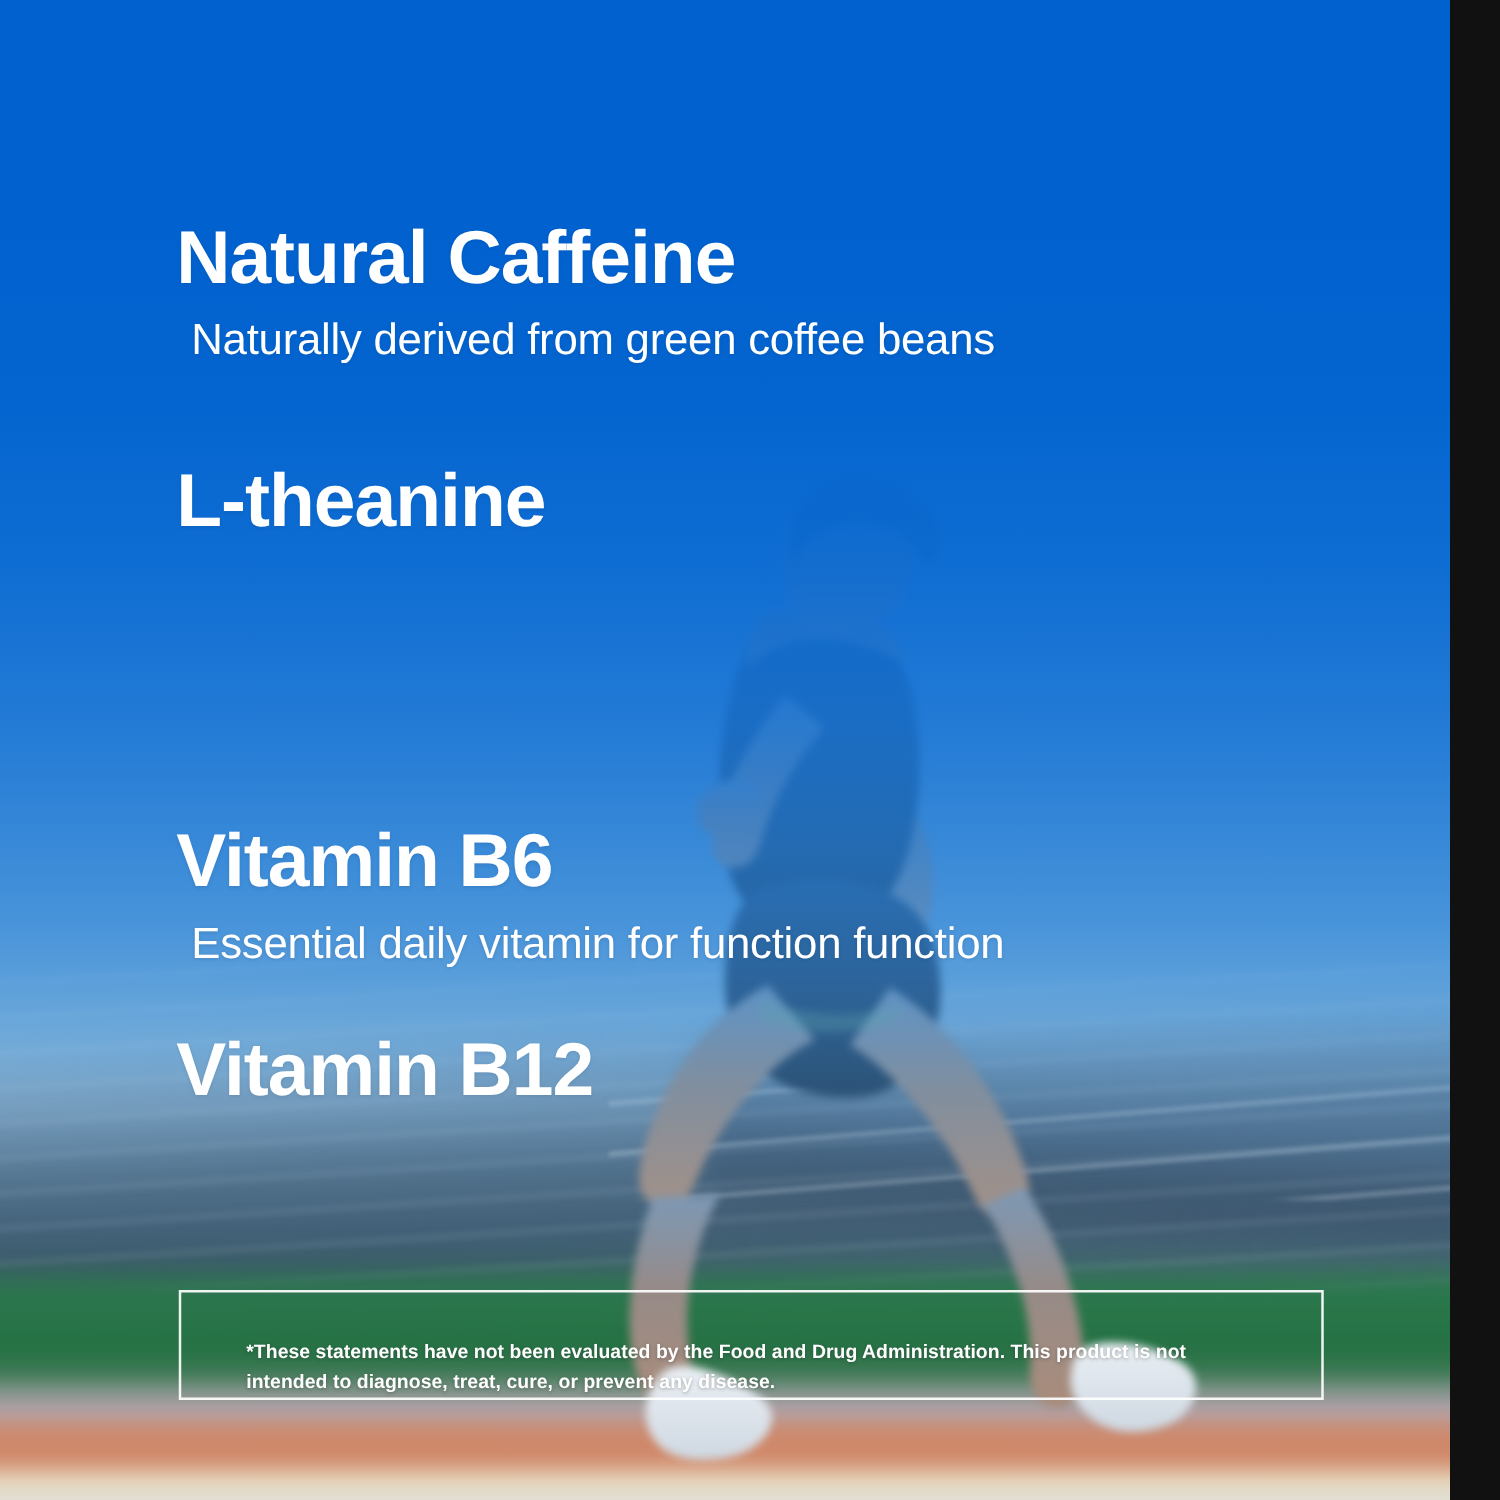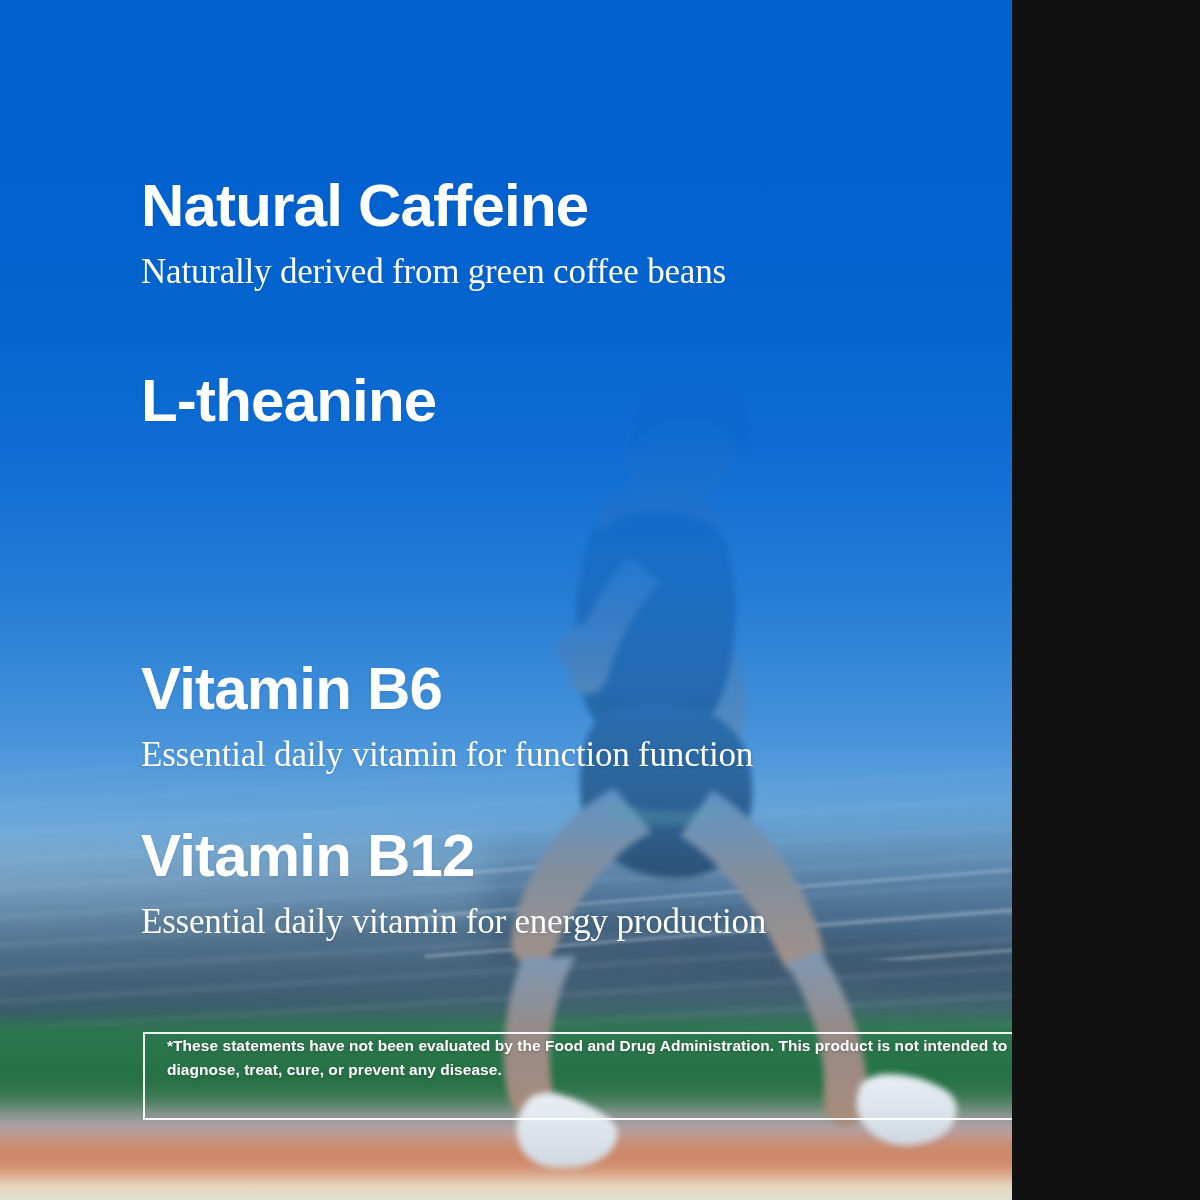--- a/index.html
+++ b/index.html
@@ -5,21 +5,21 @@
 <style>
   html, body {
     margin: 0;
     padding: 0;
     background: #111;
   }
   * { box-sizing: border-box; }
 
   .canvas {
     position: relative;
-    width: 1012px;
+    width: 1160px;
     height: 1200px;
     overflow: hidden;
     font-family: "Liberation Sans", "DejaVu Sans", sans-serif;
     -webkit-font-smoothing: antialiased;
   }
 
   
   .photo {
     position: absolute;
     inset: 0;
@@ -210,44 +210,43 @@
     line-height: 1.0;
     margin: 0 0 0 0;
     white-space: nowrap;
     text-shadow: 0 1px 3px rgba(20,50,90,.13);
   }
   .ing-desc {
     font-size: 35px;
     font-weight: 400;
     letter-spacing: -0.2px;
     line-height: 1.28;
-    margin: 14px 0 0 0;
+    margin: 14px 0 0 12px;
     max-width: 930px;
     text-shadow: 0 1px 3px rgba(20,50,90,.16);
-    font-family: Liberation Serif, serif;
   }
 
   
   #block-0 { top: 176px; }
   #block-1 { top: 371px; }
   #block-2 { top: 659px; }
   #block-3 { top: 826px; }
 
   
   .disclaimer {
     position: absolute;
     left: 143px;
     top: 1032px;
     width: 916px;
     height: 88px;
     border: 2px solid rgba(255,255,255,.92);
     display: flex;
-    align-items: flex-start;
+    align-items: flex-end;
     justify-content: center;
-    padding: 0 22px;
+    padding: 0 52px;
   }
   .disclaimer-text {
     font-size: 15.5px;
     font-weight: 700;
     line-height: 1.55;
     letter-spacing: .05px;
     color: #ffffff;
     text-align: left;
     text-shadow: 0 1px 3px rgba(40,40,40,.35);
   }
@@ -350,21 +349,20 @@
       <h2 class="ing-title">L-theanine</h2>
     </div>
 
     <div class="block" id="block-2">
       <h2 class="ing-title">Vitamin B6</h2>
       <p class="ing-desc">Essential daily vitamin for function function</p>
     </div>
 
     <div class="block" id="block-3">
       <h2 class="ing-title">Vitamin B12</h2>
-      <p class="ing-desc">Essential daily vitamin for energy production</p>
     </div>
 
     <div class="disclaimer">
       <div class="disclaimer-text">*These statements have not been evaluated by the Food and Drug Administration. This product is not intended to diagnose, treat, cure, or prevent any disease.</div>
     </div>
 
   </div>
 </div>
 
 </body></html>

